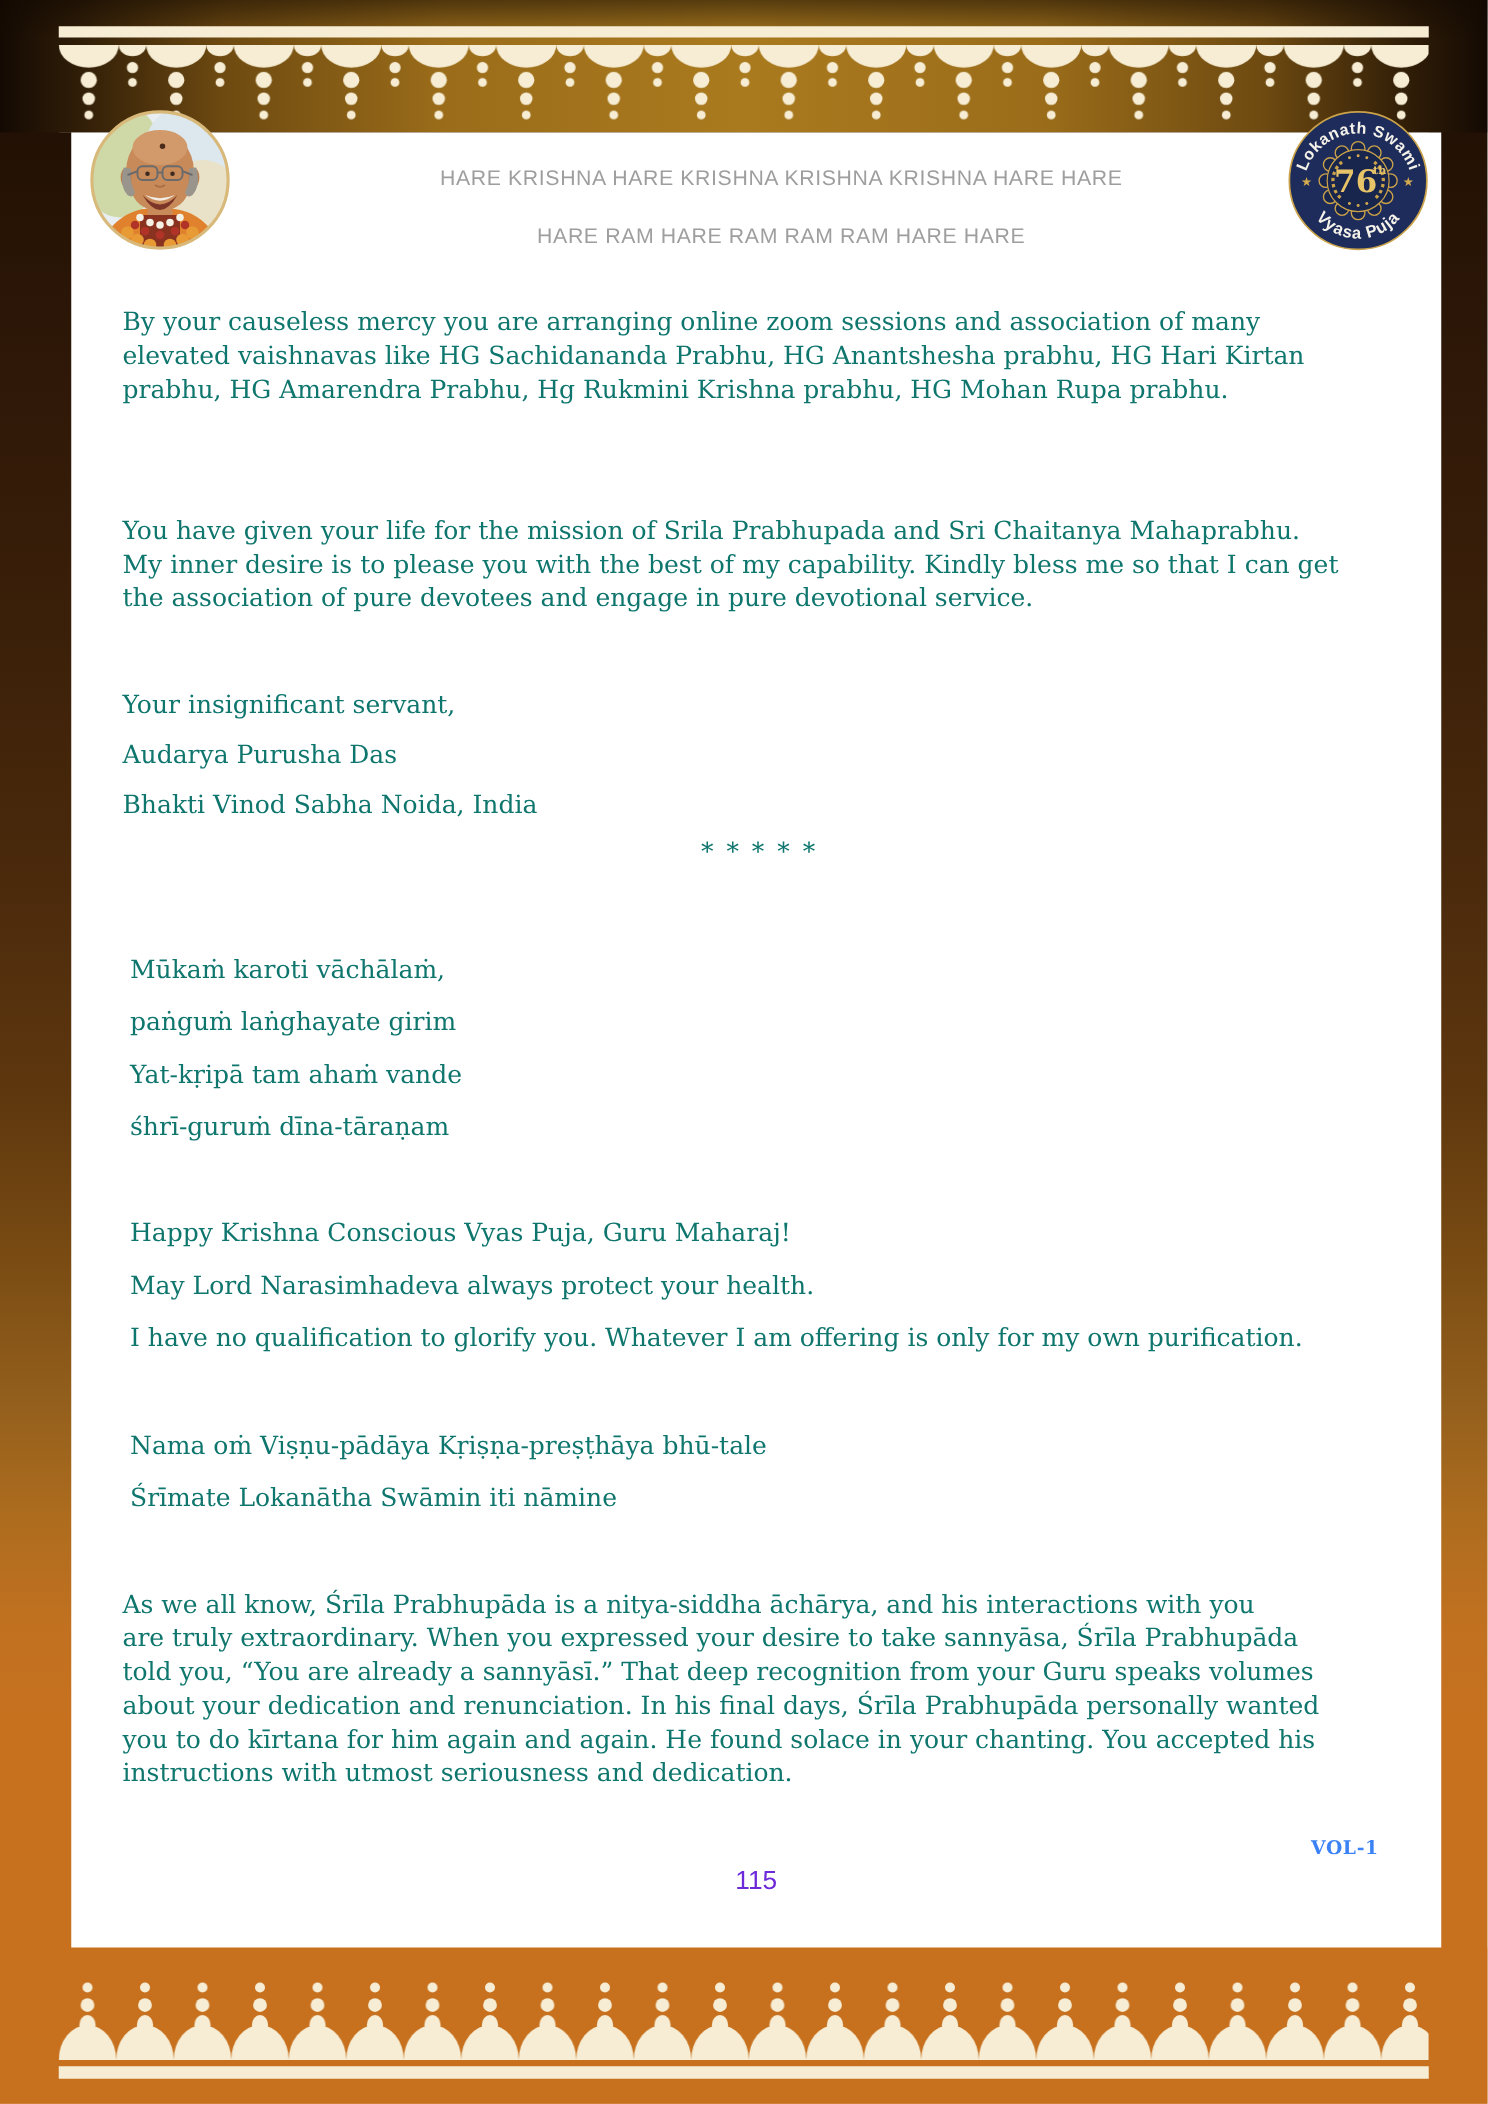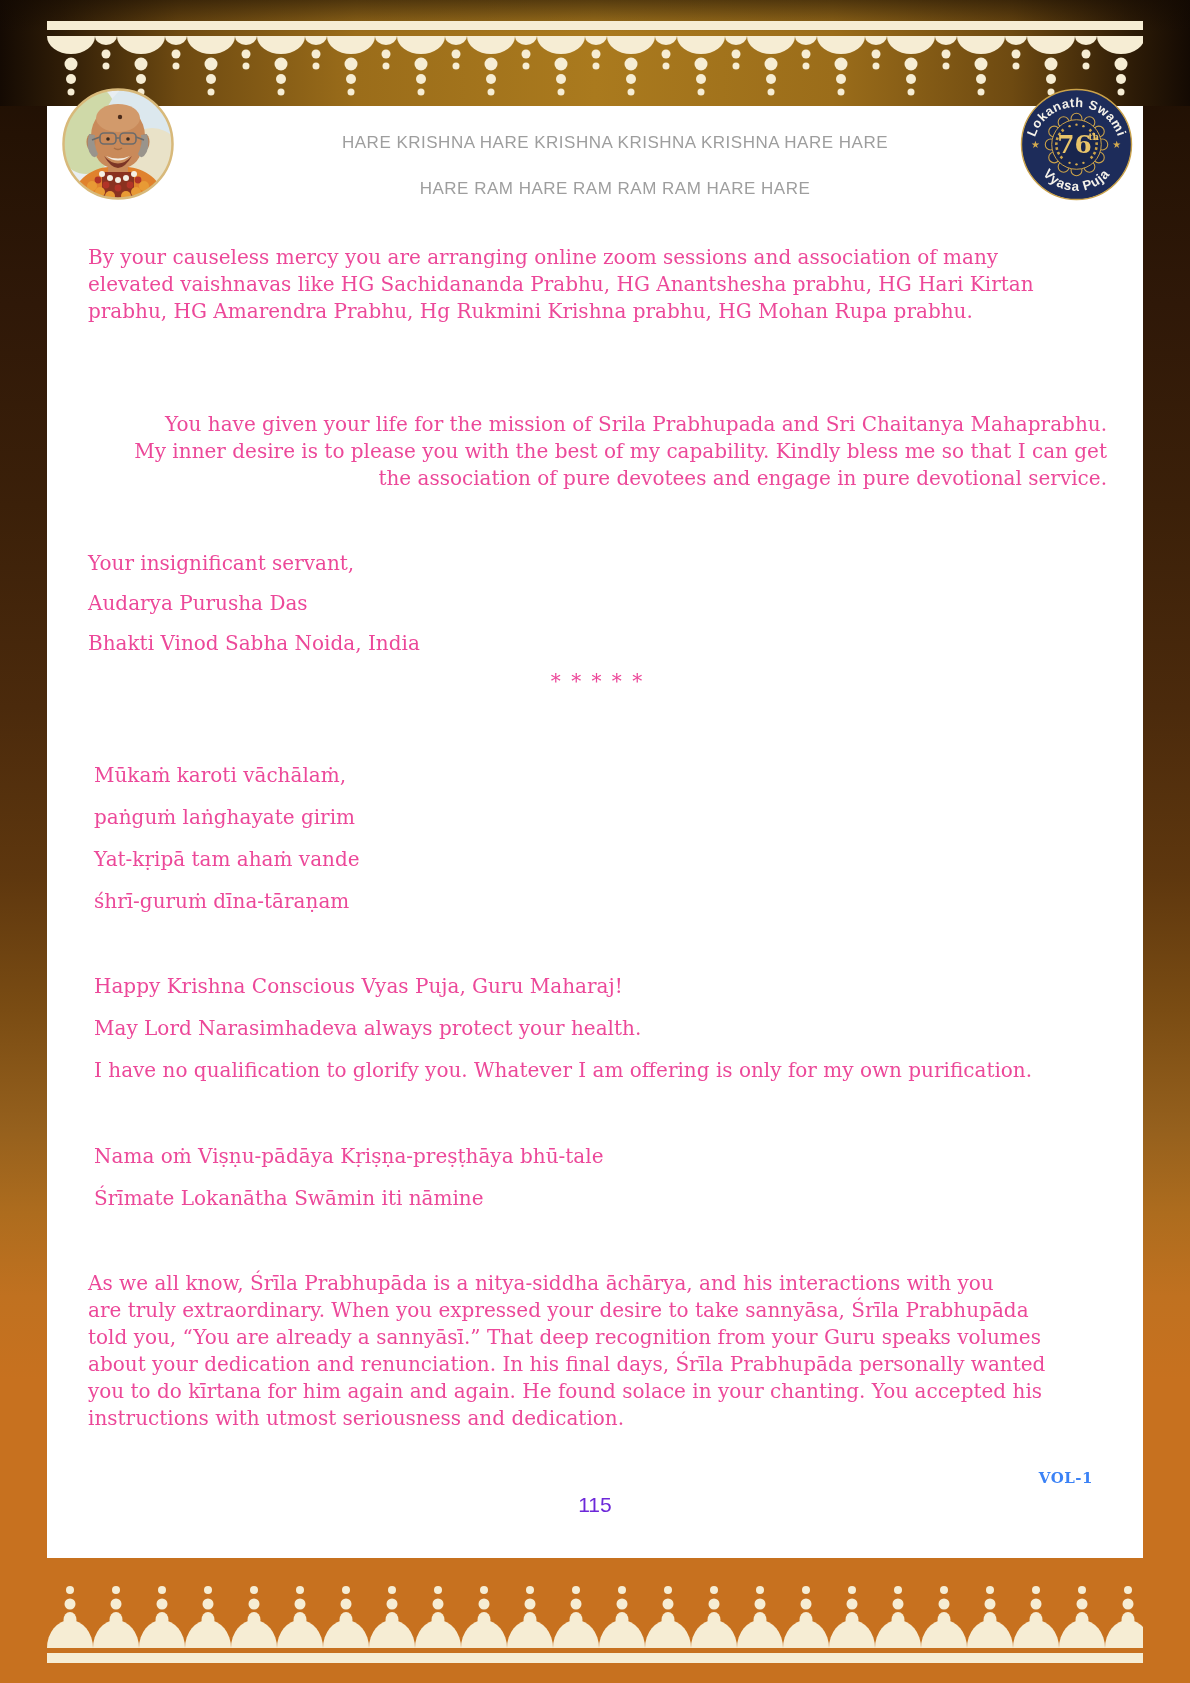--- a/index.html
+++ b/index.html
@@ -13,37 +13,37 @@
   }
   .top-band{
     position:absolute;top:0;left:0;right:0;height:106px;
     background:
       linear-gradient(180deg, rgba(18,9,2,.55) 0%, rgba(18,9,2,0) 30%),
       linear-gradient(90deg,#140a03 0%,#2e1c07 5%,#6e4a11 15%,#9b6d1a 30%,#aa7a1e 50%,#9b6d1a 70%,#6e4a11 85%,#2e1c07 95%,#140a03 100%);
   }
   .top-bar{position:absolute;top:21px;left:47px;right:47px;height:9px;background:#f6edd4;}
   .top-fringe{position:absolute;top:36px;left:47px;right:47px;height:70px;}
   .page{
-    position:absolute;left:47px;top:106px;width:1096px;height:1480px;
+    position:absolute;left:57px;top:106px;width:1096px;height:1480px;
     background:#ffffff;
   }
   .mantra{
     position:absolute;top:14px;left:40px;right:0;text-align:center;
     font-family:"Liberation Sans", sans-serif;
     font-size:17px;letter-spacing:.5px;color:#9e9e9e;line-height:46px;
   }
   .photo-wrap{position:absolute;left:15px;top:-18px;width:112px;height:112px;}
   .badge-wrap{position:absolute;left:973px;top:-18px;width:113px;height:113px;}
-  .content{position:absolute;left:41px;right:36px;top:138px;color:#ec4899;font-size:20px;}
+  .content{position:absolute;left:41px;right:36px;top:138px;color:#0f766e;font-size:20px;}
   .prewrap{white-space:pre-line;}
   .para{line-height:27px;margin:0;}
   .sig{line-height:40px;margin:0;}
   .verse{line-height:42px;margin:6px;}
   .stars{line-height:27px;margin:0;text-align:center;letter-spacing:2px;}
-  .mt-p2{margin-top:86px;text-align:right;}
+  .mt-p2{margin-top:86px;}
   .mt-sig{margin-top:51px;}
   .mt-stars{margin-top:5px;}
   .mt-v1{margin-top:59px;}
   .mt-v2{margin-top:44px;}
   .mt-greet{margin-top:43px;}
   .mt-final{margin-top:51px;}
   .volume{
     position:absolute;top:1363px;right:50px;
     font-size:15px;letter-spacing:.5px;color:#3b82f6;font-weight:bold;
   }

